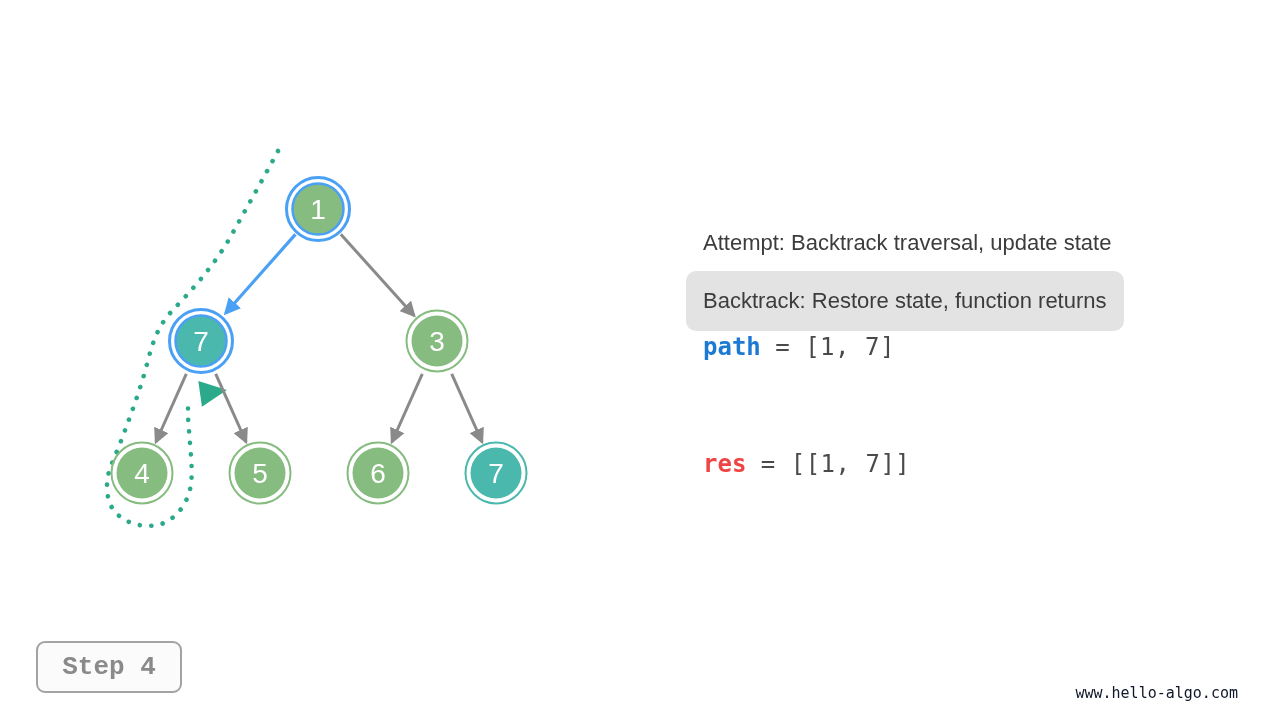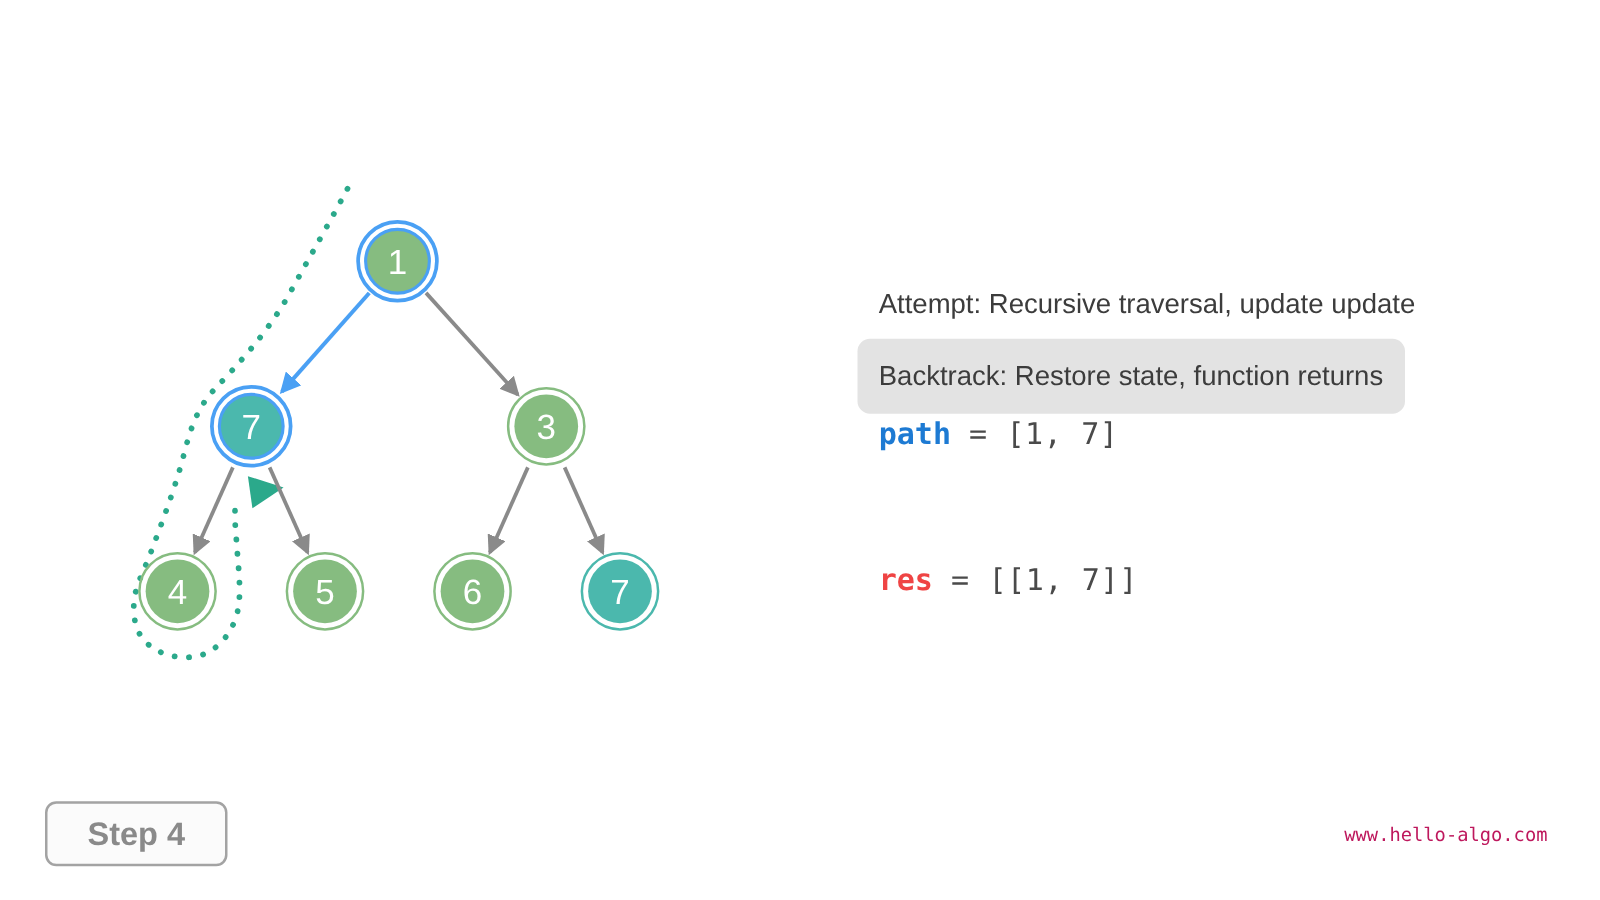--- a/index.html
+++ b/index.html
@@ -34,24 +34,24 @@
   .code-path{top:333px;}
   .code-res{top:450px;}
   .var-path{color:#1D7AD3;font-weight:bold;}
   .var-res{color:#ef4444;font-weight:bold;}
   .code-val{letter-spacing:0.5px;}
 
   
   .step-badge{position:absolute;left:36px;top:641px;width:146px;height:52px;
               border:2px solid #A3A3A3;border-radius:9px;background:#FBFBFB;
               display:flex;align-items:center;justify-content:center;
-              font-family:Liberation Sans, sans-serif;font-size:26px;font-weight:bold;
+              font-family:Liberation Mono, monospace;font-size:26px;font-weight:bold;
               color:#8A8A8A;box-sizing:border-box;}
-  .watermark{position:absolute;right:42px;top:659px;font-family:"DejaVu Sans Mono",monospace;
-             font-size:15px;color:#be185d;}
+  .watermark{position:absolute;right:42px;top:684px;font-family:"DejaVu Sans Mono",monospace;
+             font-size:15px;color:#0f172a;}
 </style>
 </head>
 <body>
 
 <div class="stage">
 
   <svg class="tree" width="620" height="620" viewBox="0 0 620 620">
     <defs>
       <marker id="arrow-gray" viewBox="0 0 10 10" refX="8.5" refY="5" markerWidth="5.2" markerHeight="5.2" orient="auto-start-reverse">
         <path d="M0,0 L10,5 L0,10 z" fill="#8A8A8A"></path>
@@ -118,21 +118,21 @@
     </g>
 
     <g>
       <circle class="ring-teal" cx="496" cy="473" r="30.5"></circle>
       <circle class="core-plain" cx="496" cy="473" r="25.5" fill="#4BB8AD"></circle>
       <text class="node-label" x="496" y="483">7</text>
     </g>
   </svg>
 
   <div class="line-attempt">
-    <span class="bold">Attempt</span><span>: Recursive traversal, update update</span>
+    <span class="bold">Attempt</span><span>: Backtrack traversal, update state</span>
   </div>
 
   <div class="chip-backtrack">
     <span>
       <span class="bold">Backtrack</span><span>: Restore state, function returns</span>
     </span>
   </div>
 
   <div class="code-line code-path">
     <span class="var-path">path</span>

